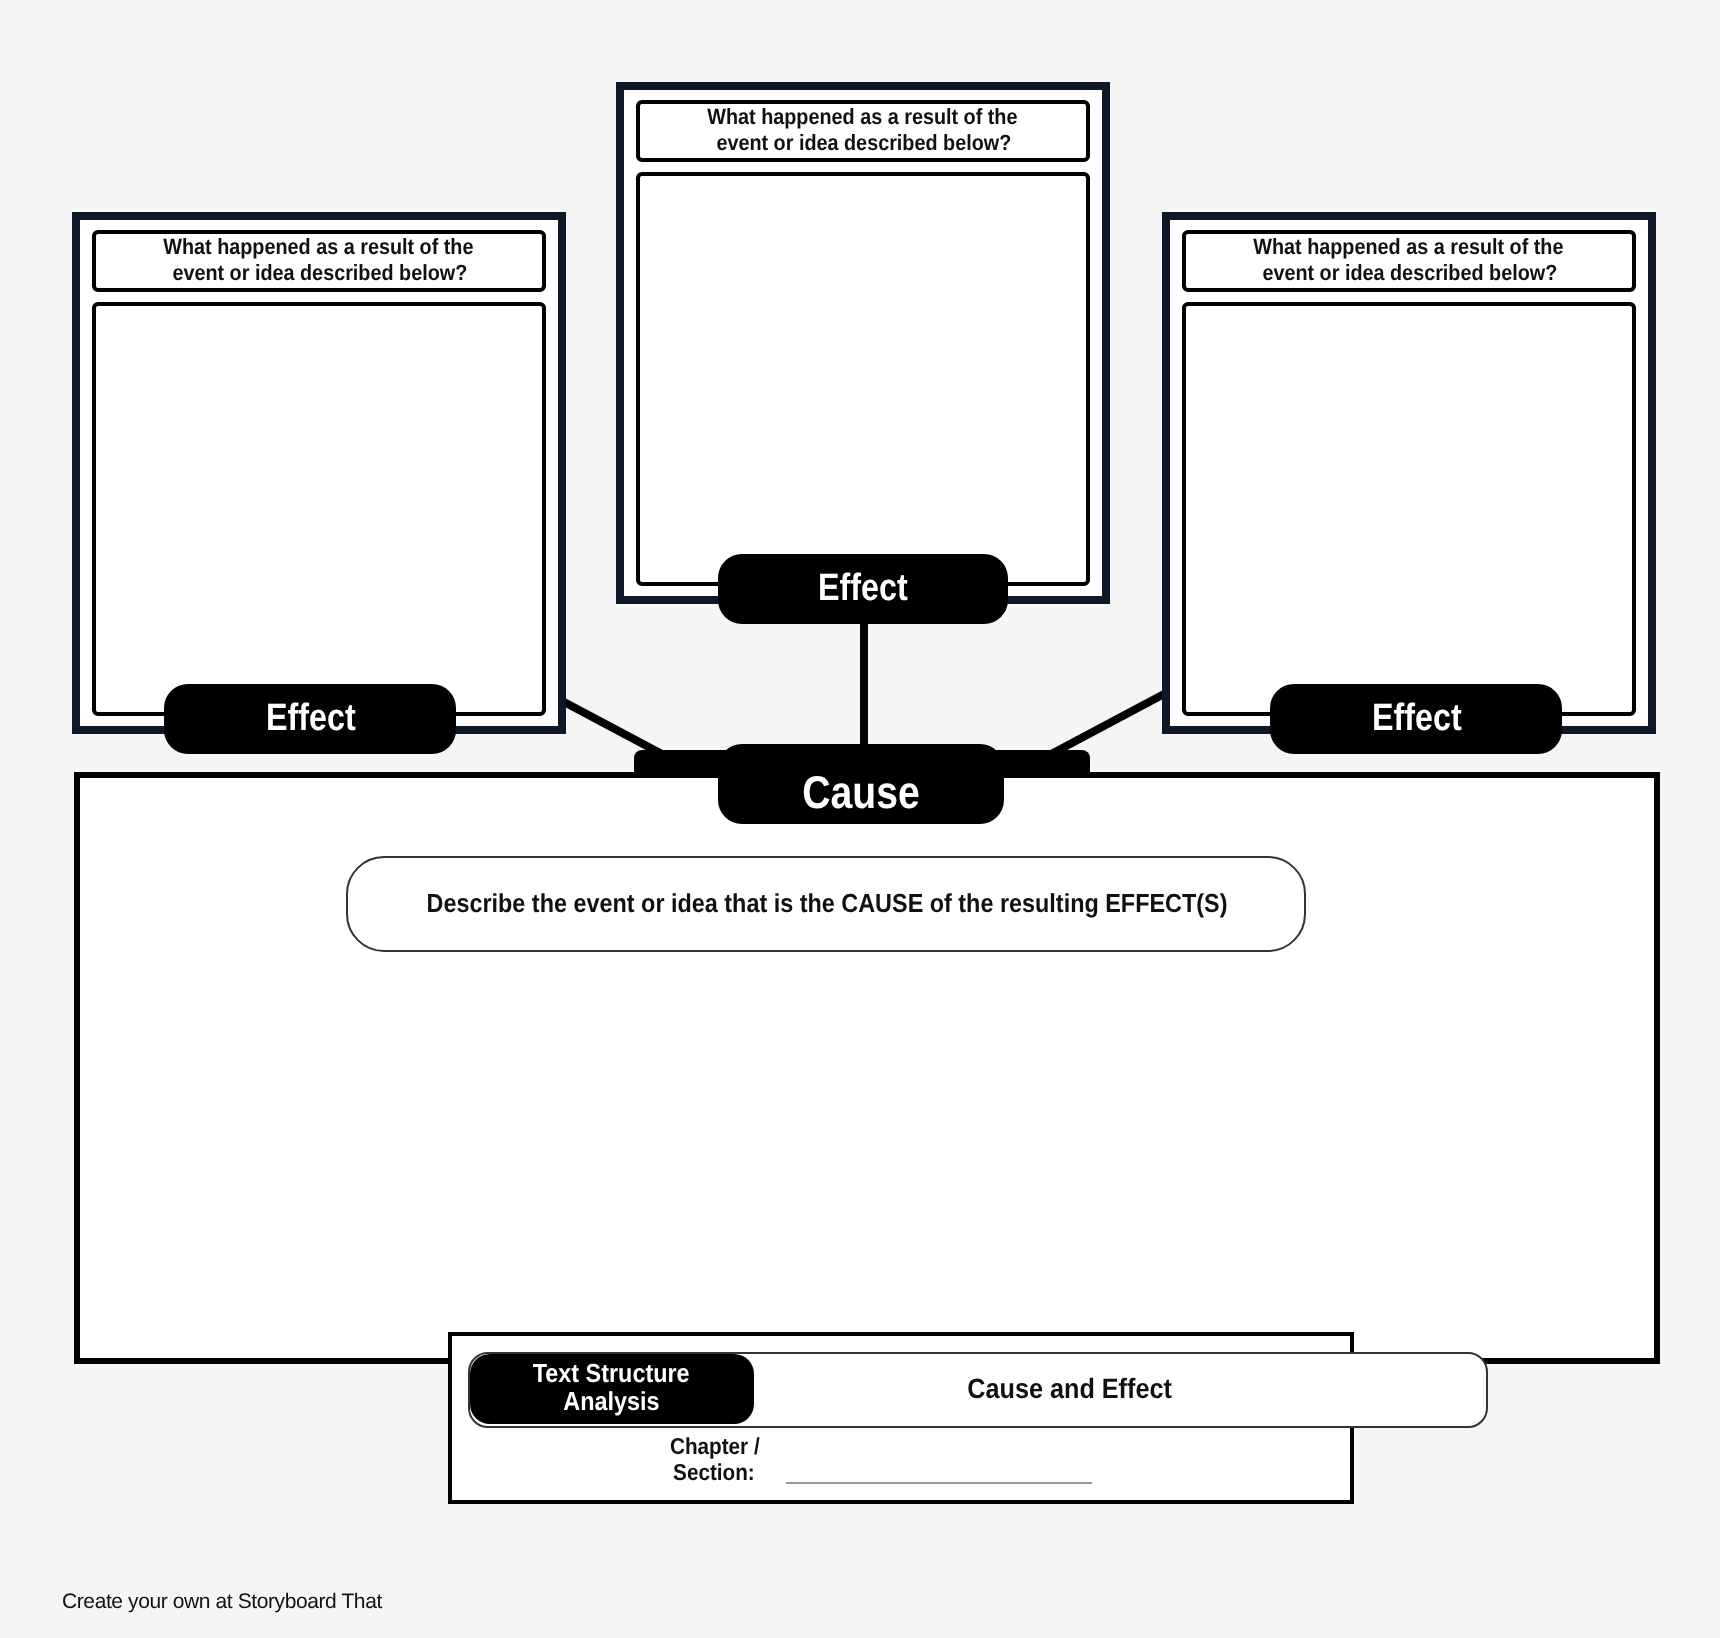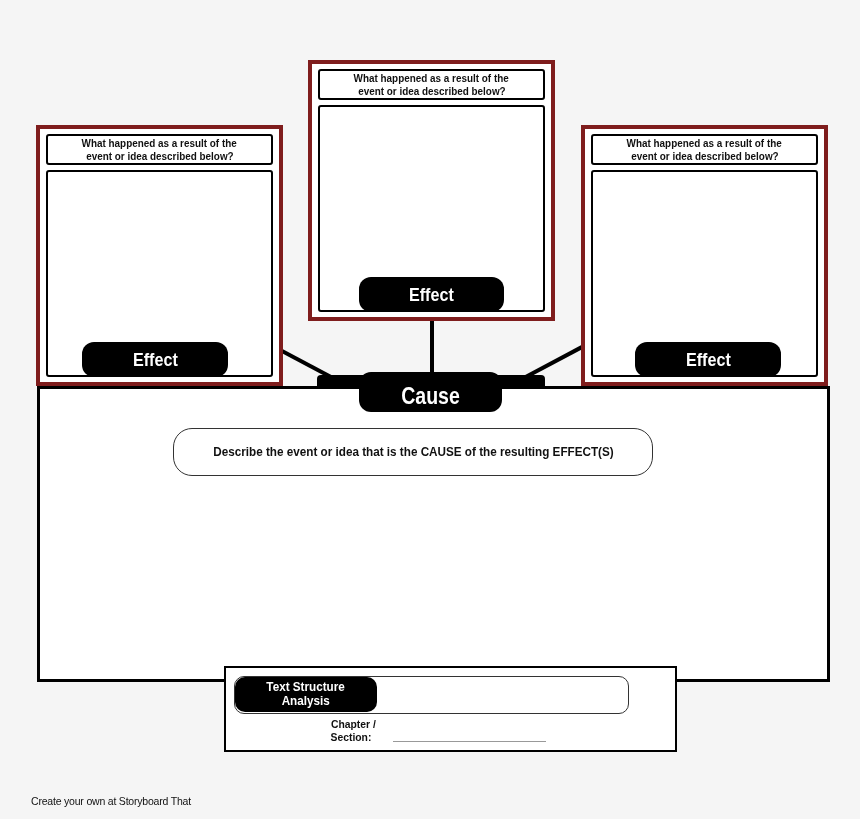--- a/index.html
+++ b/index.html
@@ -1,43 +1,43 @@
 <!DOCTYPE html>
 <html><head>
   <meta charset="utf-8">
   <style>
     * { box-sizing: border-box; margin: 0; padding: 0; }
     html, body { width: 860px; height: 819px; background: #f5f5f5; overflow: hidden; }
     body { position: relative; font-family: "Liberation Sans", sans-serif; }
     .abs { position: absolute; }
 
-    .effect-card { position: absolute; background: #ffffff; border: 4px solid #7f1d1d; margin-top: 19px; }
+    .effect-card { position: absolute; background: #ffffff; border: 4px solid #0f172a; }
     .q-box { position: absolute; left: 6px; right: 6px; top: 6px; height: 31px; border: 2px solid #000; border-radius: 3px; background: #fff;
              font-size: 11px; line-height: 13px; text-align: center; color: #111; padding-top: 1px; font-weight: bold; transform-origin: center; }
     .q-box span { display:inline-block; transform: scaleX(0.9); }
     .ans-box { position: absolute; left: 6px; right: 6px; top: 42px; bottom: 6px; border: 2px solid #000; border-radius: 3px; background: #fff; }
 
     .pill { position: absolute; background: #000; color: #fff; border-radius: 12px; text-align: center; font-weight: bold; }
     .pill span { display: inline-block; transform: scaleX(0.85); }
 
     .line { position: absolute; background: #000; transform-origin: 0 50%; }
 
     .cause-panel { position: absolute; left: 37px; top: 386px; width: 793px; height: 296px; background: #fff; border: 3px solid #000; }
     .desc-box { position: absolute; left: 173px; top: 428px; width: 480px; height: 48px; border: 1.5px solid #333; border-radius: 19px; background: #fff;
                 font-size: 13px; font-weight: bold; text-align: center; line-height: 45px; color: #111; }
     .desc-box span { display: inline-block; transform: scaleX(0.9); }
 
     .footer-box { position: absolute; left: 224px; top: 666px; width: 453px; height: 86px; background: #fff; border: 2px solid #000; }
-    .footer-pill-row { position: absolute; left: 8px; top: 8px; width: 395px; height: 38px; border: 1.5px solid #333; border-radius: 10px; background: #fff; }
+    .footer-pill-row { position: absolute; left: 8px; top: 8px; width: 510px; height: 38px; border: 1.5px solid #333; border-radius: 10px; background: #fff; }
     .tsa { position: absolute; left: 0; top: 0; width: 142px; height: 35px; background: #000; color: #fff; border-radius: 10px; font-size: 13px; line-height: 14px;
            text-align: center; font-weight: bold; padding-top: 3px; }
     .tsa span { display:inline-block; transform: scaleX(0.9); }
     .cae { position: absolute; left: 142px; right: 0; top: 0; height: 35px; text-align: center; line-height: 35px; font-size: 14px; font-weight: bold; color: #111; padding-right: 50px; }
     .cae span { display:inline-block; transform: scaleX(0.9); }
-    .chapter { position: absolute; left: 100px; top: 50px; width: 58px; text-align: left; font-size: 11.5px; line-height: 13px; font-weight: bold; color: #111; }
+    .chapter { position: absolute; left: 100px; top: 50px; width: 58px; text-align: center; font-size: 11.5px; line-height: 13px; font-weight: bold; color: #111; }
     .chapter span { display:inline-block; transform: scaleX(0.9); transform-origin: right; }
     .chapter-line { position: absolute; left: 167px; top: 73px; width: 153px; height: 1px; background: #999; }
 
     .credit { position: absolute; left: 31px; top: 751px; font-size: 10.5px; color: #111; letter-spacing: -0.2px; margin-top: 44px; }
   </style>
 </head>
 <body>
 
 <div class="line" style="left:282px; top:349px; width:64px; height:4px; transform: rotate(28deg);"></div>
 <div class="line" style="left:430px; top:311px; width:4px; height:66px;"></div>
@@ -85,20 +85,23 @@
 <div class="desc-box">
   <span>Describe the event or idea that is the CAUSE of the resulting EFFECT(S)</span>
 </div>
 
 <div class="footer-box">
   <div class="footer-pill-row">
     <div class="tsa">
       <span>Text Structure</span><br>
       <span>Analysis</span>
     </div>
+    <div class="cae">
+      <span>Cause and Effect</span>
+    </div>
   </div>
   <div class="chapter">
     <span>Chapter /</span><br>
     <span>Section:</span>
   </div>
   <div class="chapter-line"></div>
 </div>
 
 <div class="credit">Create your own at Storyboard That</div>
 

